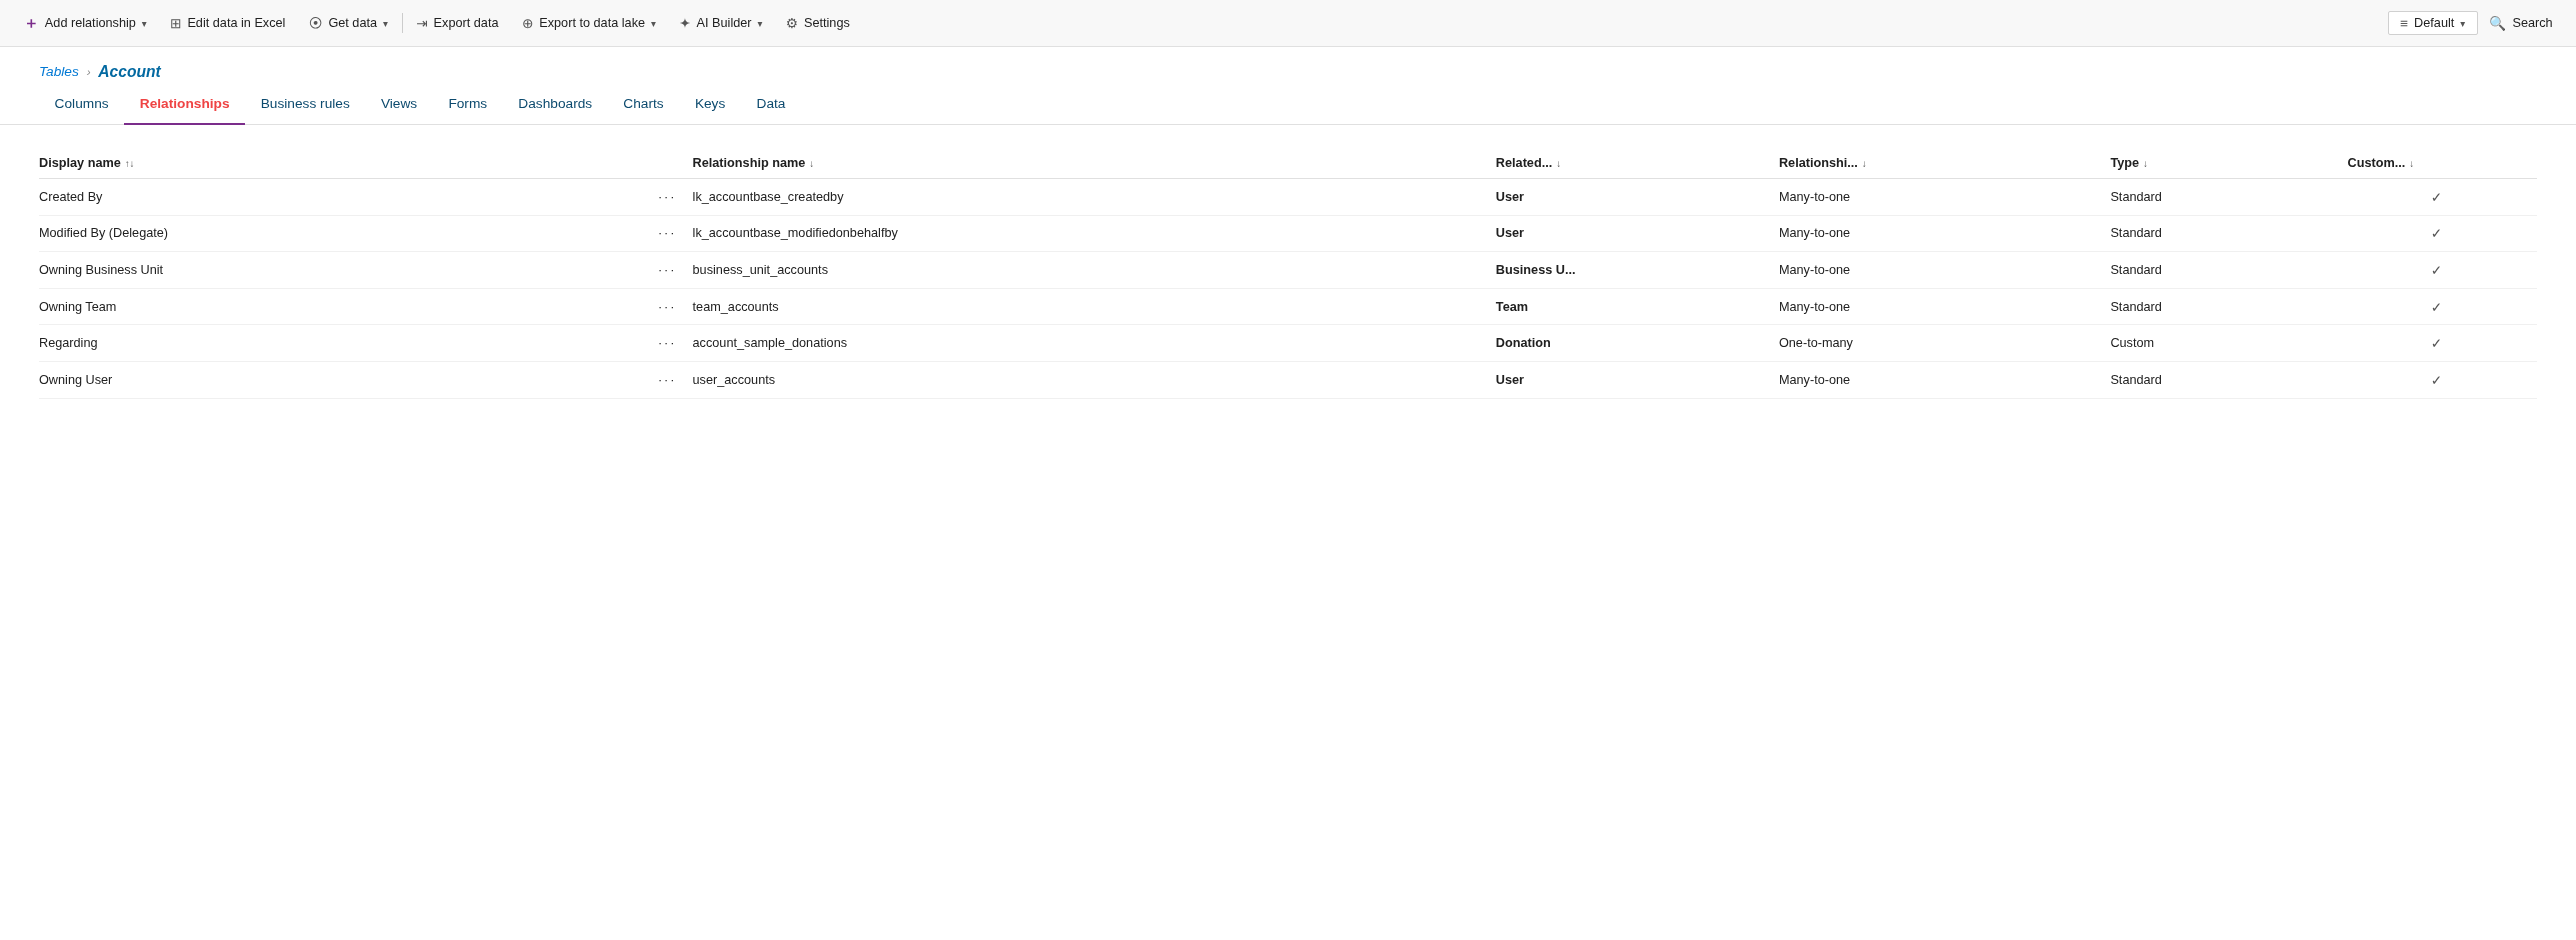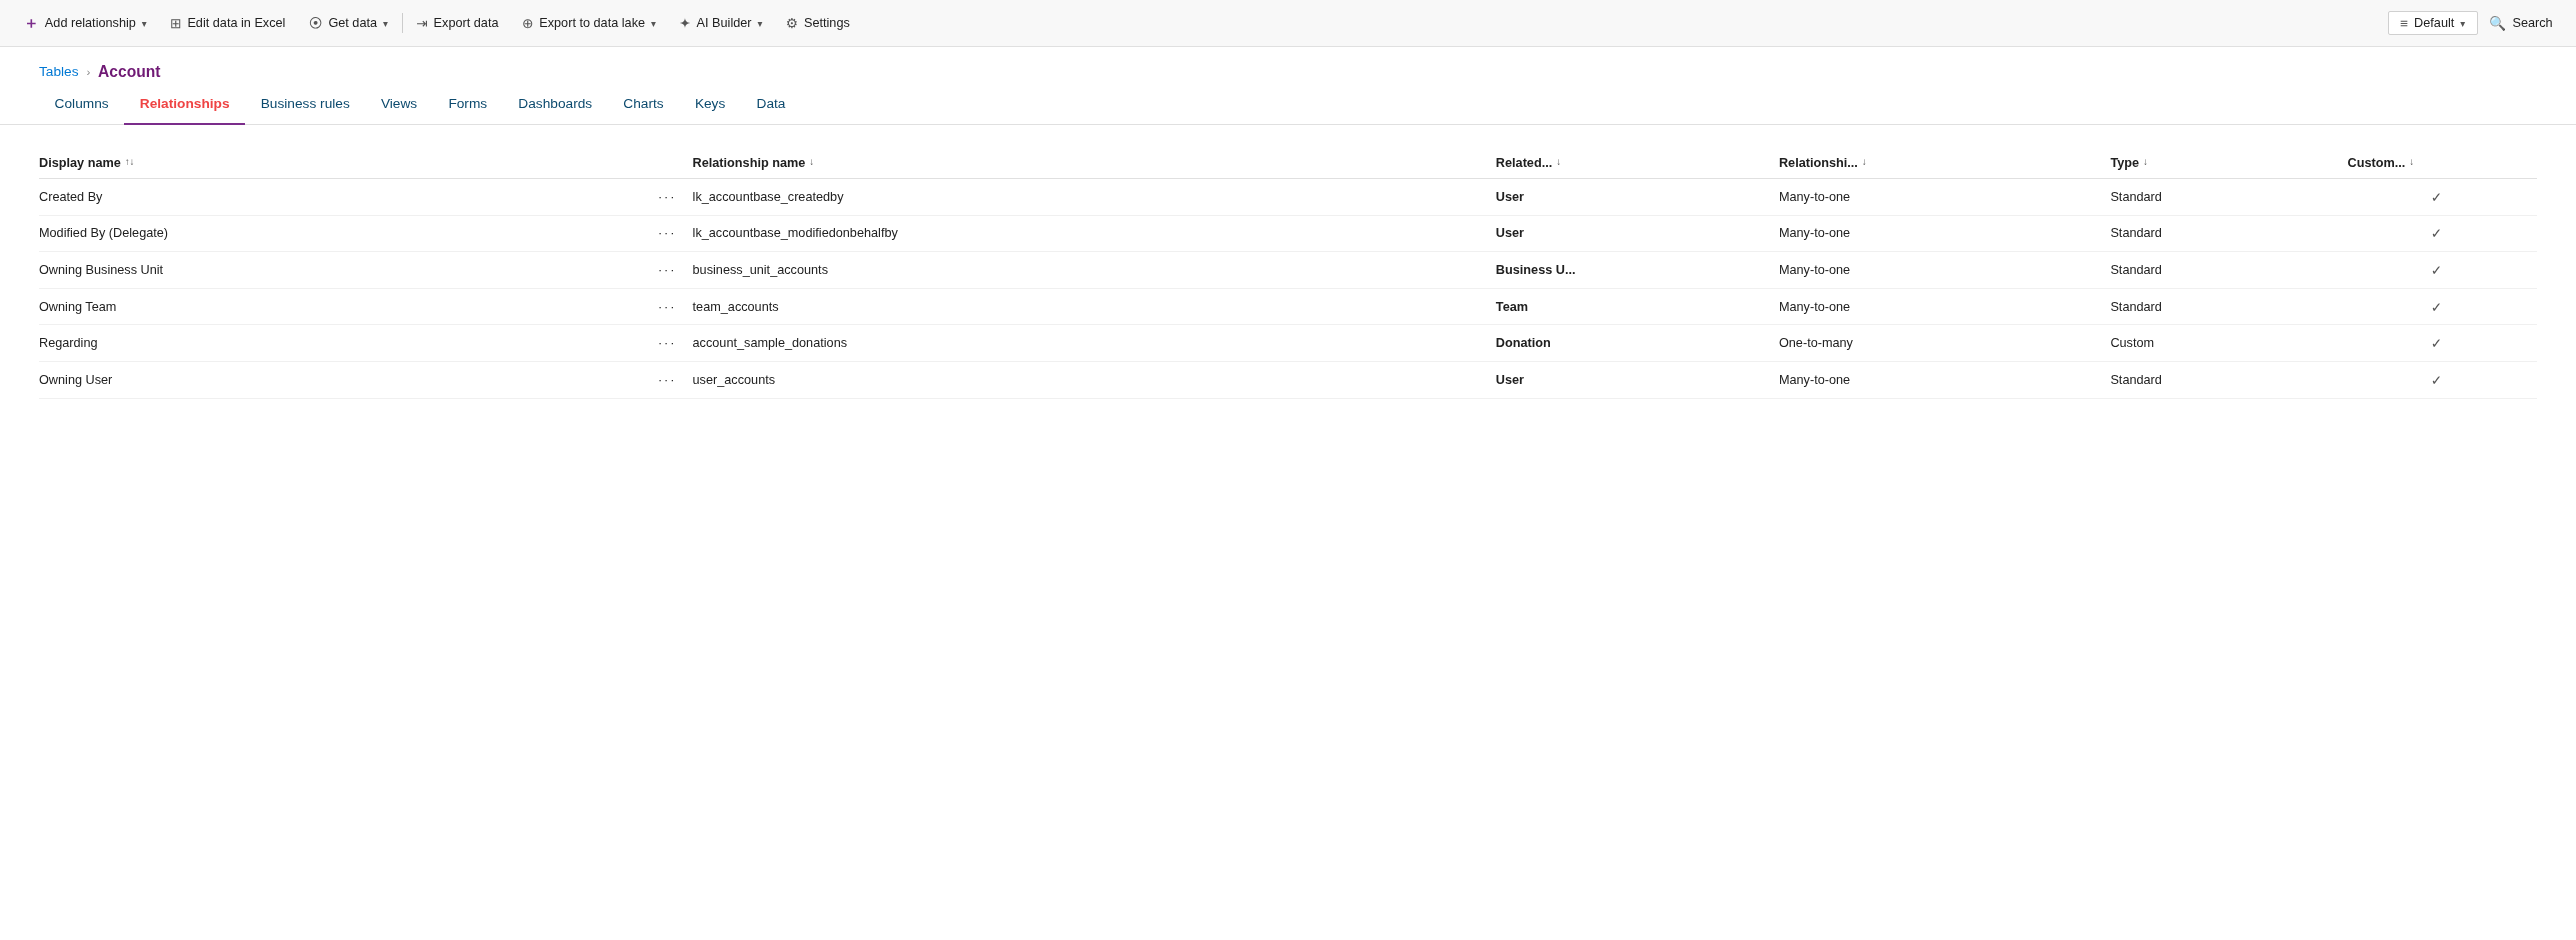--- a/index.html
+++ b/index.html
@@ -45,27 +45,28 @@
     .chevron-down { font-size: 9.8px; color: #555; }
     .add-icon { color: #7b2d8b; font-weight: bold; font-size: 15.6px; }
 
     
     .breadcrumb-area {
       padding: 15.6px 39px 7.8px 39px;
       display: flex;
       align-items: center;
       gap: 7.8px;
       font-size: 13.7px;
+      font-style: italic;
     }
     .breadcrumb-link {
       color: #0078d4;
       cursor: pointer;
     }
     .breadcrumb-sep { color: #888; font-size: 11.7px; }
-    .breadcrumb-current { font-weight: 700; font-size: 15.6px; color: #701a75; }
+    .breadcrumb-current { font-weight: 700; font-size: 15.6px; color: #0369a1; }
 
     
     .tabs {
       display: flex;
       align-items: flex-end;
       padding: 0 39px;
       border-bottom: 1px solid #e0e0e0;
       gap: 0;
     }
     .tab {
@@ -97,20 +98,21 @@
       text-align: left;
       font-weight: 600;
       font-size: 12.7px;
       color: #212121;
       padding: 7.8px 11.7px 7.8px 0;
       white-space: nowrap;
       user-select: none;
     }
     .th-inner {
       display: inline-flex;
+      align-items: center;
       gap: 3.9px;
       cursor: pointer;
     }
     .sort-icon { font-size: 9.8px; color: #555; }
     .data-table tbody tr {
       border-bottom: 1px solid #f0f0f0;
     }
     .data-table td {
       padding: 9.8px 11.7px 9.8px 0;
       font-size: 12.7px;

